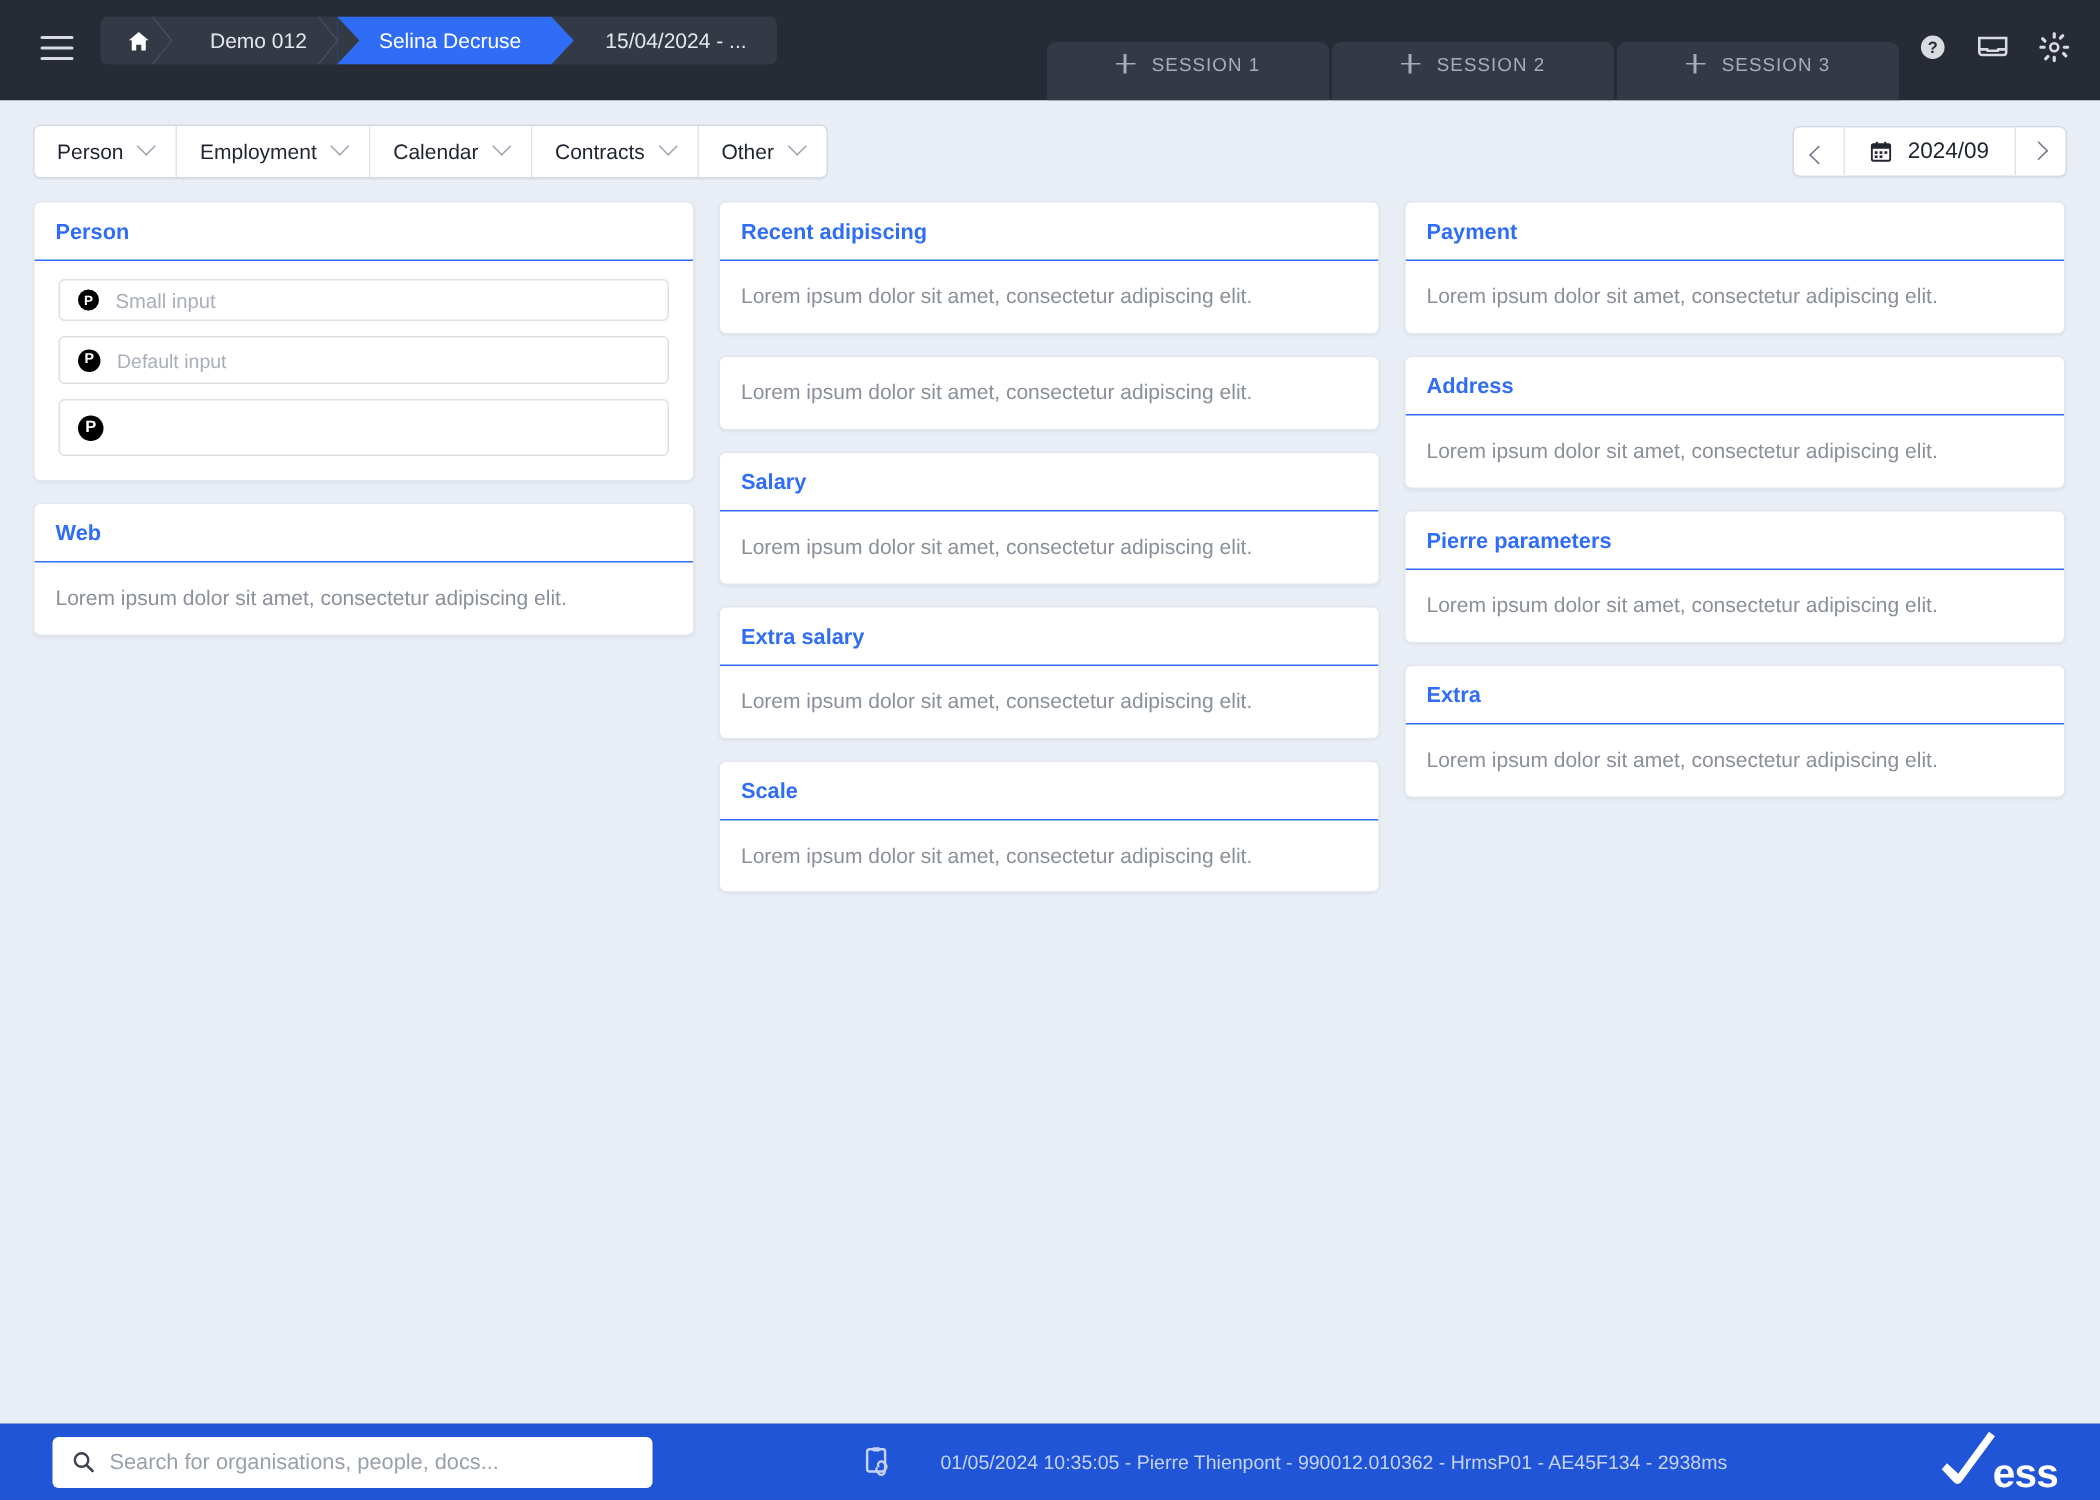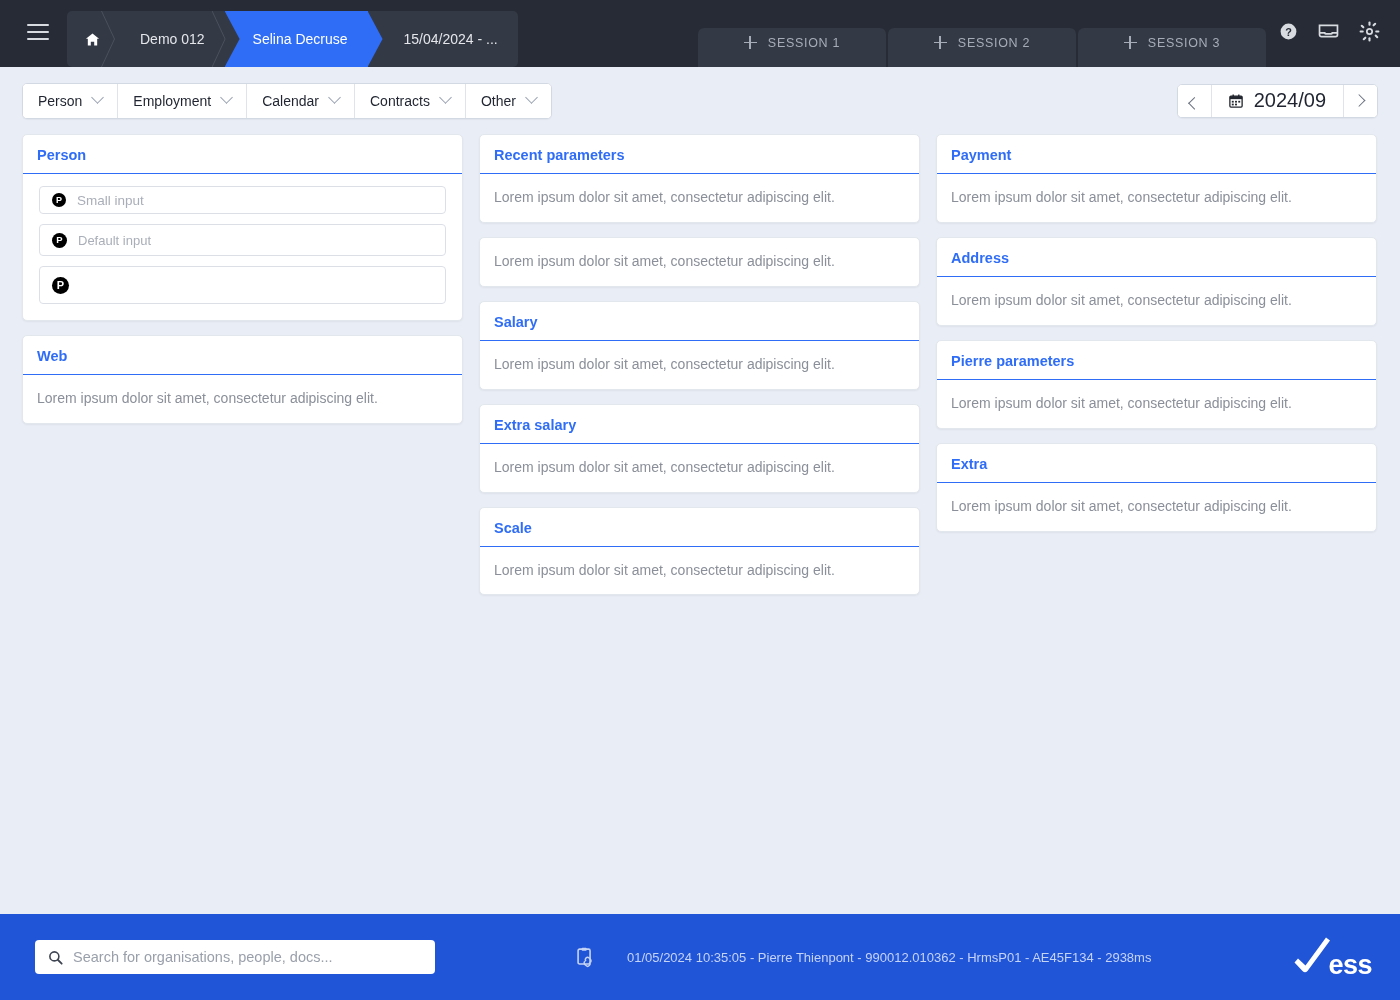--- a/index.html
+++ b/index.html
@@ -21,21 +21,21 @@
   .hamburger {
     width: 22px; height: 16px;
     margin: 24px 0 0 27px;
     display: flex; flex-direction: column; justify-content: space-between;
     cursor: pointer;
   }
   .hamburger span { display: block; height: 2px; background: #d8dbe0; border-radius: 1px; }
 
   .breadcrumb {
     margin: 11px 14px 0 18px;
-    height: 56px;
+    height: 32px;
     background: #333945;
     border-radius: 5px;
     display: flex;
     align-items: stretch;
     overflow: hidden;
     position: relative;
   }
   .crumb {
     display: flex; align-items: center;
     color: #e4e6ea;
@@ -182,21 +182,21 @@
   .chev {
     width: 9px; height: 9px;
     border-top: 1.7px solid #6b7280;
     border-right: 1.7px solid #6b7280;
   }
   .chev.l { transform: rotate(-135deg) translate(-2px,-2px); }
   .chev.r { transform: rotate(45deg) translate(-1px,1px); }
   .period-label {
     display: flex; align-items: center; gap: 11px;
     padding: 0 17px;
-    font-size: 20px;
+    font-size: 15px;
     color: #1f2430;
     cursor: pointer;
   }
 
   
   .main {
     padding: 0 22px;
     display: flex;
     gap: 16px;
     align-items: flex-start;
@@ -263,21 +263,21 @@
   }
   .input-sm input { font-size: 13.5px; }
   .input-md input { font-size: 13px; }
   .input-lg input { font-size: 15px; }
   .input-row input::placeholder { color: #a9aeb8; }
 
   
   .footer {
     position: absolute;
     left: 0; right: 0; bottom: 0;
-    height: 86px;
+    height: 51px;
     background: #2155d8;
     display: flex;
     align-items: center;
     padding: 0 20px;
   }
   .search-box {
     width: 400px;
     height: 34px;
     background: #ffffff;
     border-radius: 4px;
@@ -460,21 +460,21 @@
 
     <div class="card">
       <div class="card-header">Web</div>
       <div class="card-body">Lorem ipsum dolor sit amet, consectetur adipiscing elit.</div>
     </div>
 
   </div>
 
   <div class="col col-2">
     <div class="card">
-      <div class="card-header">Recent parameters</div>
+      <div class="card-header">Recent adipiscing</div>
       <div class="card-body">Lorem ipsum dolor sit amet, consectetur adipiscing elit.</div>
     </div>
     <div class="card">
       <div class="card-body">Lorem ipsum dolor sit amet, consectetur adipiscing elit.</div>
     </div>
     <div class="card">
       <div class="card-header">Salary</div>
       <div class="card-body">Lorem ipsum dolor sit amet, consectetur adipiscing elit.</div>
     </div>
     <div class="card">

